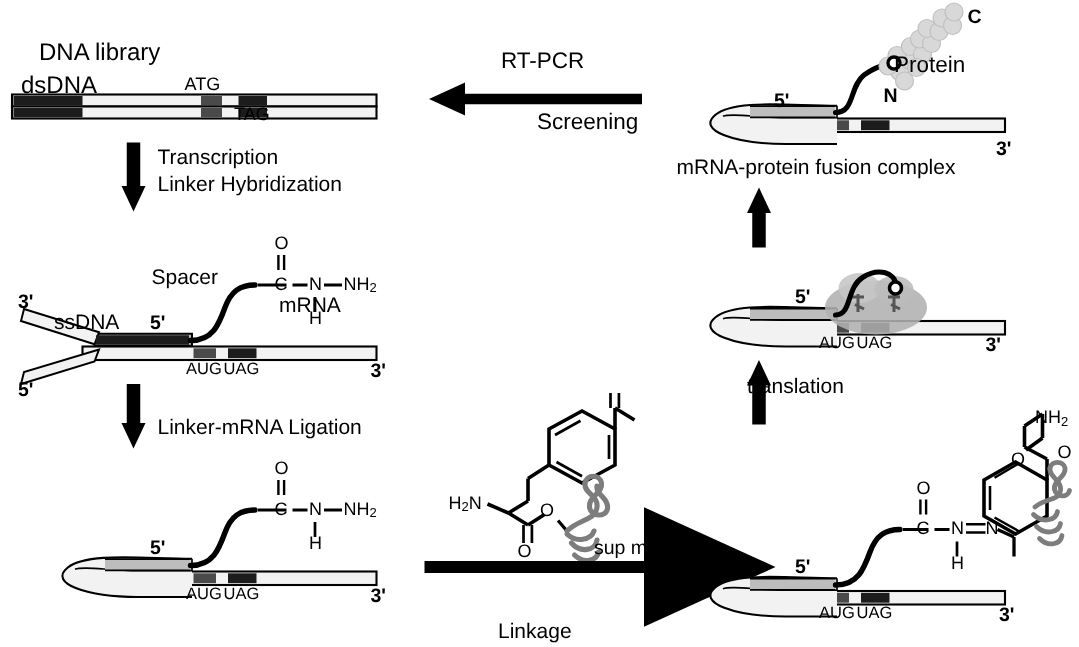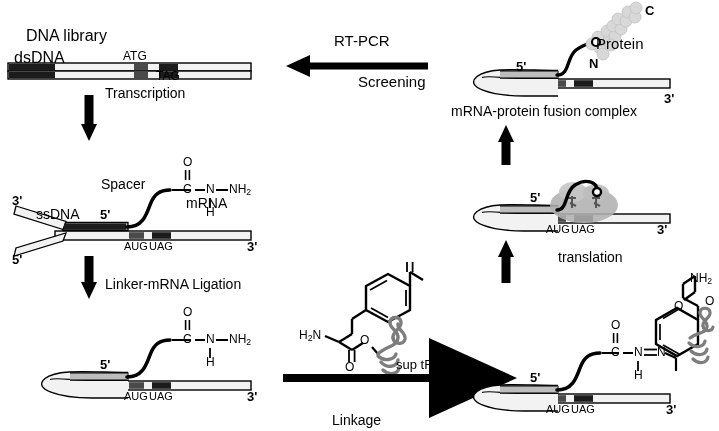--- a/index.html
+++ b/index.html
@@ -240,21 +240,22 @@
     <path d="M306,66 L428,66" stroke="#000" stroke-width="7" fill="none"></path>
     <path d="M286,66 L310,55 L310,77 z" fill="#000"></path>
   </g>
 </svg>
 
 <div class="lbl t16" style="left:26px;top:28px;">DNA library</div>
 <div class="lbl t16" style="left:14px;top:50px;">dsDNA</div>
 <div class="lbl t12" style="left:123px;top:50px;">ATG</div>
 <div class="lbl t12" style="left:156px;top:58px;margin-top:12px;">TAG</div>
 
-<div class="lbl t14" style="left:105px;top:86px;">Transcription</div>
+<div class="lbl t14" style="left:105px;top:97px;">Transcription</div>
+<div class="lbl t14" style="left:105px;top:115px;">Linker Hybridization</div>
 
 <div class="lbl t13 b" style="left:12px;top:194px;">3'</div>
 <div class="lbl t13 b" style="left:12px;top:253px;">5'</div>
 <div class="lbl t14" style="left:36px;top:207px;">ssDNA</div>
 <div class="lbl t13 b" style="left:100px;top:208px;">5'</div>
 <div class="lbl t14" style="left:101px;top:177px;">Spacer</div>
 <div class="lbl t14" style="left:186px;top:196px;">mRNA</div>
 <div class="lbl t11" style="left:124px;top:241px;">AUG</div>
 <div class="lbl t11" style="left:149px;top:241px;">UAG</div>
 <div class="lbl t13 b" style="left:247px;top:240px;">3'</div>
@@ -272,38 +273,38 @@
 <div class="lbl t13 b" style="left:247px;top:390px;">3'</div>
 <div class="lbl t12" style="left:183px;top:306px;">O</div>
 <div class="lbl t12" style="left:183px;top:333px;">C</div>
 <div class="lbl t12" style="left:206px;top:333px;">N</div>
 <div class="lbl t12" style="left:206px;top:356px;">H</div>
 <div class="lbl t12" style="left:229px;top:333px;"><span>NH</span><span class="sub">2</span></div>
 
 <div class="lbl t12" style="left:299px;top:329px;text-align:right;"><span>H</span><span class="sub">2</span><span>N</span></div>
 <div class="lbl t12" style="left:360px;top:334px;">O</div>
 <div class="lbl t12" style="left:345px;top:361px;">O</div>
-<div class="lbl t13" style="left:396px;top:358px;">sup tRNA</div>
+<div class="lbl t13" style="left:396px;top:358px;">sup mRNA</div>
 
 <div class="lbl t14" style="left:332px;top:413px;">Linkage</div>
 
 <div class="lbl t13 b" style="left:530px;top:371px;">5'</div>
 <div class="lbl t11" style="left:546px;top:404px;">AUG</div>
 <div class="lbl t11" style="left:571px;top:404px;">UAG</div>
 <div class="lbl t13 b" style="left:666px;top:403px;">3'</div>
 <div class="lbl t12" style="left:611px;top:319px;">O</div>
 <div class="lbl t12" style="left:611px;top:346px;">C</div>
 <div class="lbl t12" style="left:634px;top:346px;">N</div>
 <div class="lbl t12" style="left:634px;top:369px;">H</div>
 <div class="lbl t12" style="left:657px;top:346px;">N</div>
 <div class="lbl t12" style="left:690px;top:272px;"><span>NH</span><span class="sub">2</span></div>
 <div class="lbl t12" style="left:674px;top:300px;">O</div>
 <div class="lbl t12" style="left:705px;top:295px;">O</div>
 
-<div class="lbl t14" style="left:558px;top:250px;">translation</div>
+<div class="lbl t14" style="left:498px;top:250px;">translation</div>
 
 <div class="lbl t13 b" style="left:530px;top:191px;">5'</div>
 <div class="lbl t11" style="left:546px;top:224px;">AUG</div>
 <div class="lbl t11" style="left:571px;top:224px;">UAG</div>
 <div class="lbl t13 b" style="left:657px;top:223px;">3'</div>
 
 <div class="lbl t13 b" style="left:516px;top:60px;">5'</div>
 <div class="lbl t13 b" style="left:664px;top:92px;">3'</div>
 <div class="lbl t14" style="left:451px;top:104px;">mRNA-protein fusion complex</div>
 <div class="lbl t15" style="left:596px;top:36px;">Protein</div>

